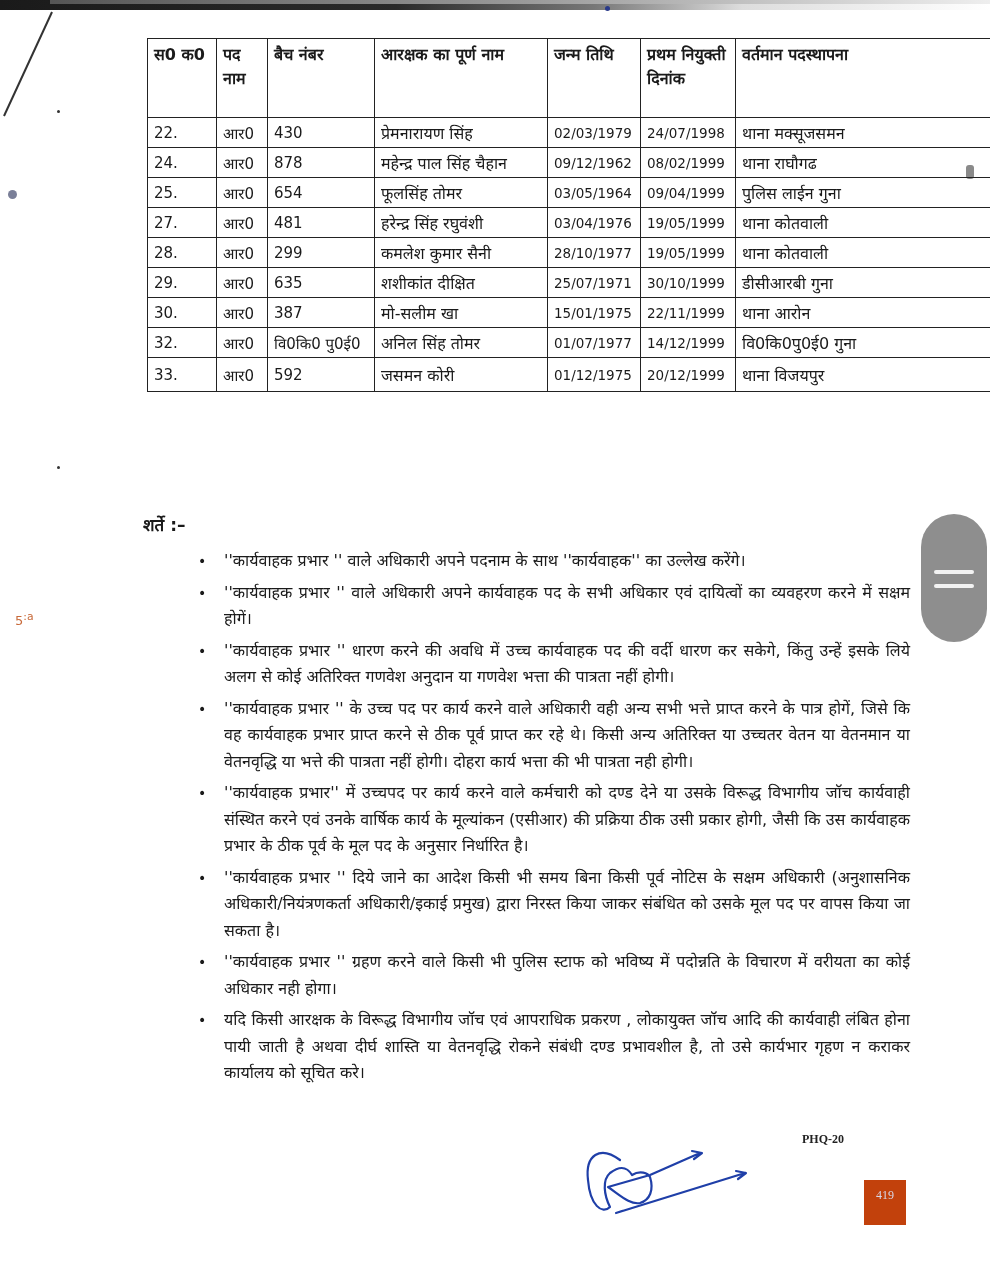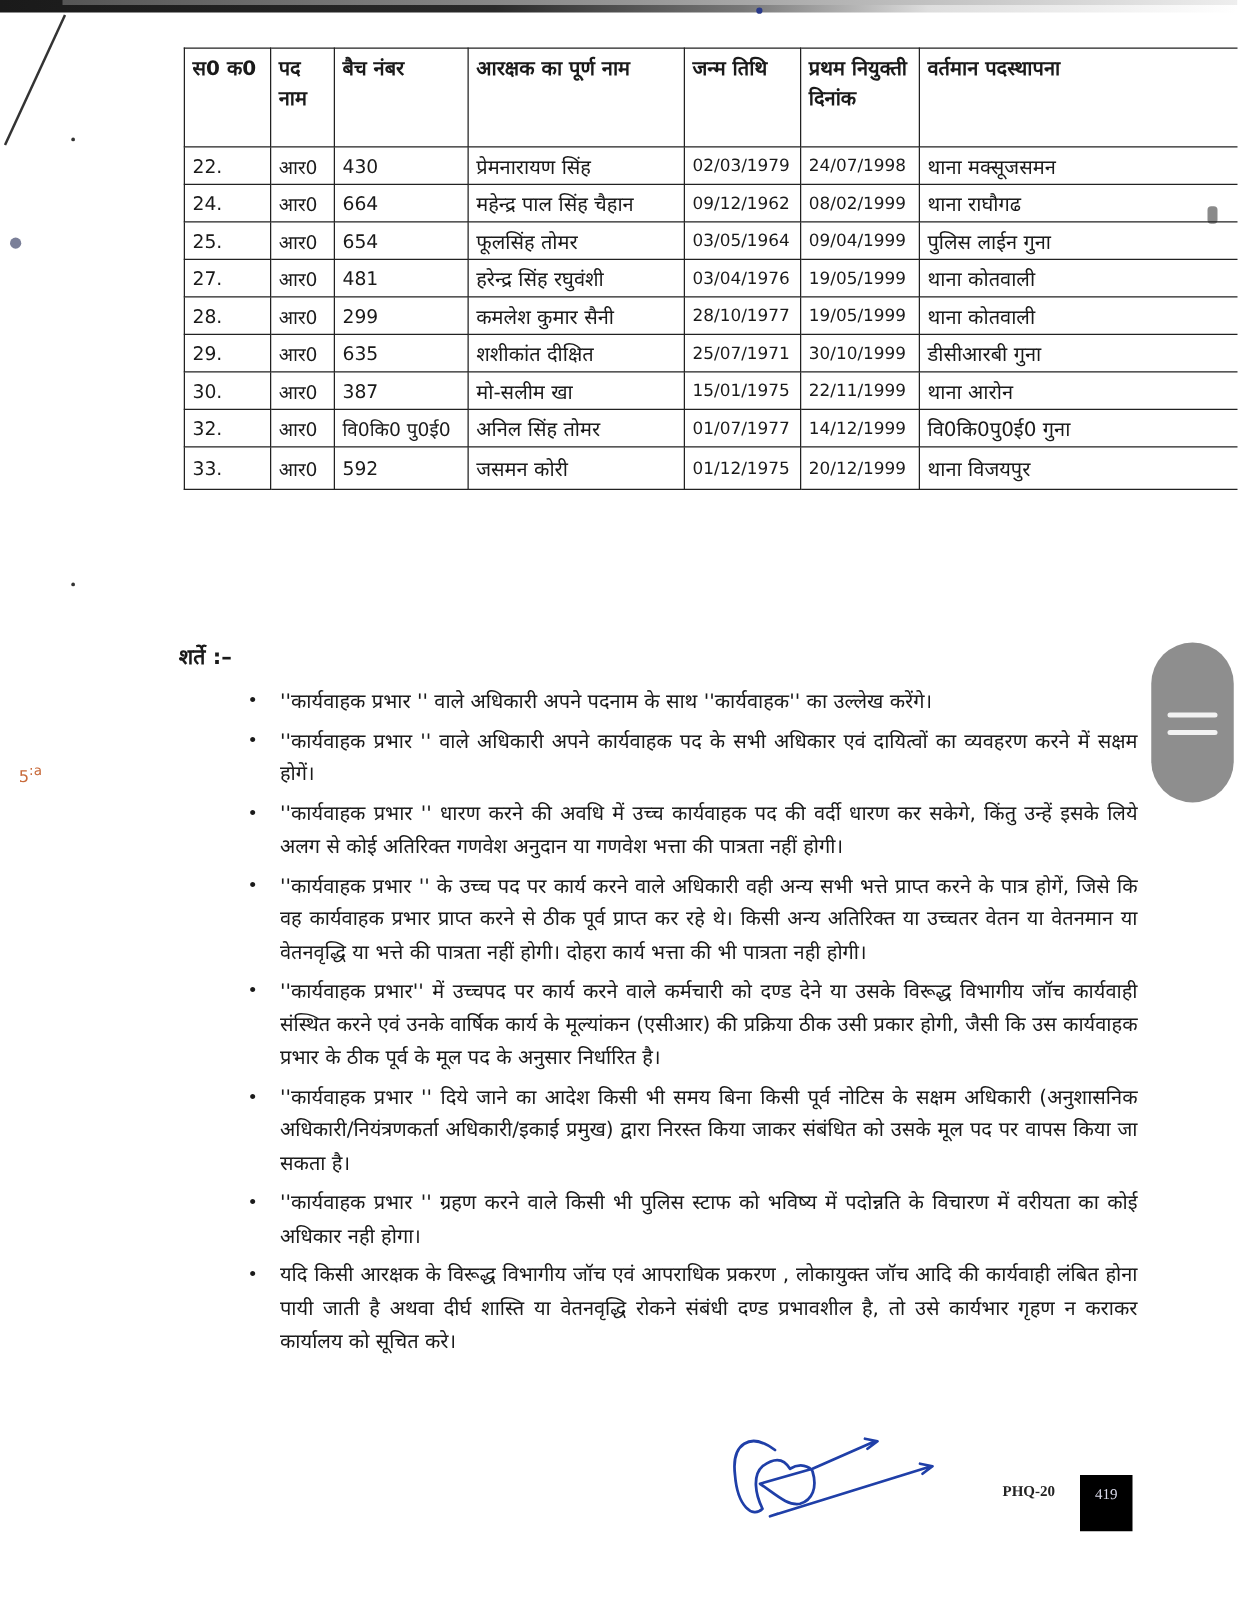--- a/index.html
+++ b/index.html
@@ -53,26 +53,26 @@
   }
   ul.conditions li {
     position: relative; padding-left: 26px; margin-bottom: 5px; text-align: justify;
   }
   ul.conditions li .bullet {
     position: absolute; left: 0; top: 0; font-size: 14px;
   }
 
   .signature { position: absolute; left: 580px; top: 1135px; width: 180px; height: 90px; }
   .footer-code {
-    position: absolute; left: 802px; top: 1186px;
+    position: absolute; left: 802px; top: 1132px;
     font-family: "Liberation Serif", serif; font-weight: bold; font-size: 12px; color: #222;
   }
   .page-num {
     position: absolute; left: 864px; top: 1180px; width: 42px; height: 45px;
-    background: #000000; color: #d8d8e8;
+    background: #c2410c; color: #d8d8e8;
     font-family: "Liberation Serif", serif; font-size: 12px;
     text-align: center; line-height: 30px;
   }
   .side-handle {
     position: absolute; left: 921px; top: 514px; width: 66px; height: 128px;
     background: #8e8e8e; border-radius: 33px;
   }
   .side-handle .bar {
     position: absolute; left: 13px; width: 40px; height: 4px; background: #f2f2f2; border-radius: 2px;
   }
@@ -110,21 +110,21 @@
         <td>आर0</td>
         <td>430</td>
         <td class="name">प्रेमनारायण सिंह</td>
         <td class="date">02/03/1979</td>
         <td class="date">24/07/1998</td>
         <td class="posting">थाना मक्सूजसमन</td>
       </tr>
       <tr>
         <td class="sn">24.</td>
         <td>आर0</td>
-        <td>664</td>
+        <td>878</td>
         <td class="name">महेन्द्र पाल सिंह चैहान</td>
         <td class="date">09/12/1962</td>
         <td class="date">08/02/1999</td>
         <td class="posting">थाना राघौगढ</td>
       </tr>
       <tr>
         <td class="sn">25.</td>
         <td>आर0</td>
         <td>654</td>
         <td class="name">फूलसिंह तोमर</td>

